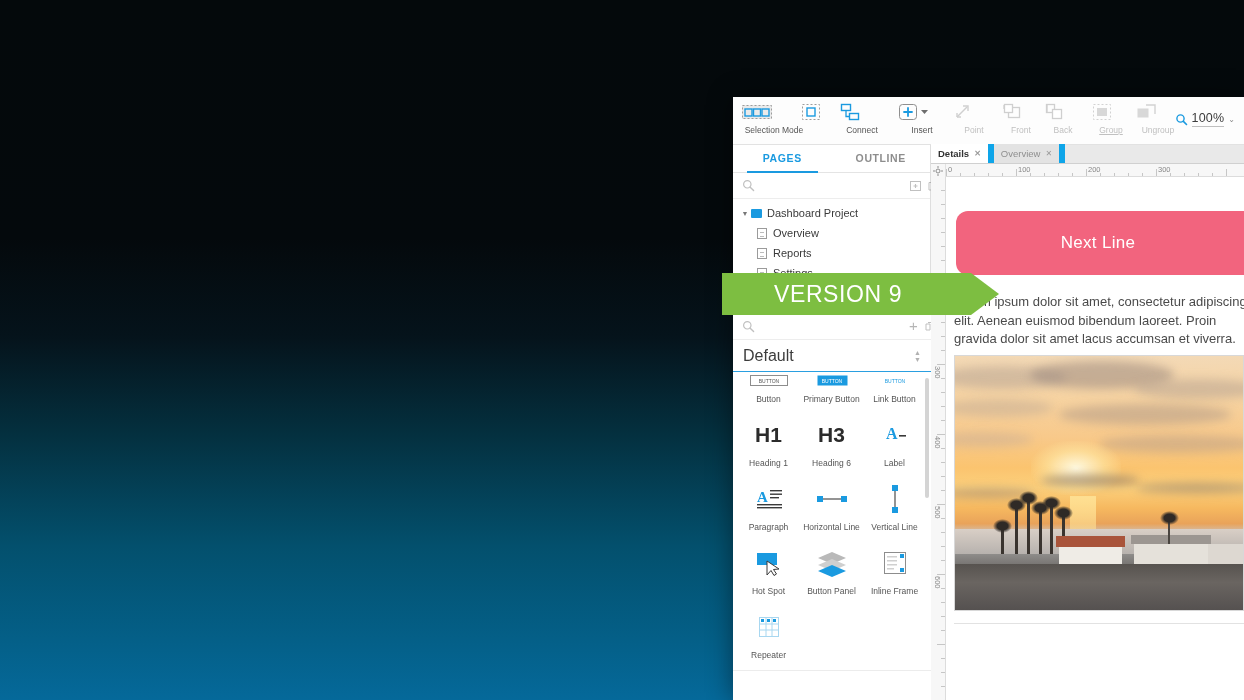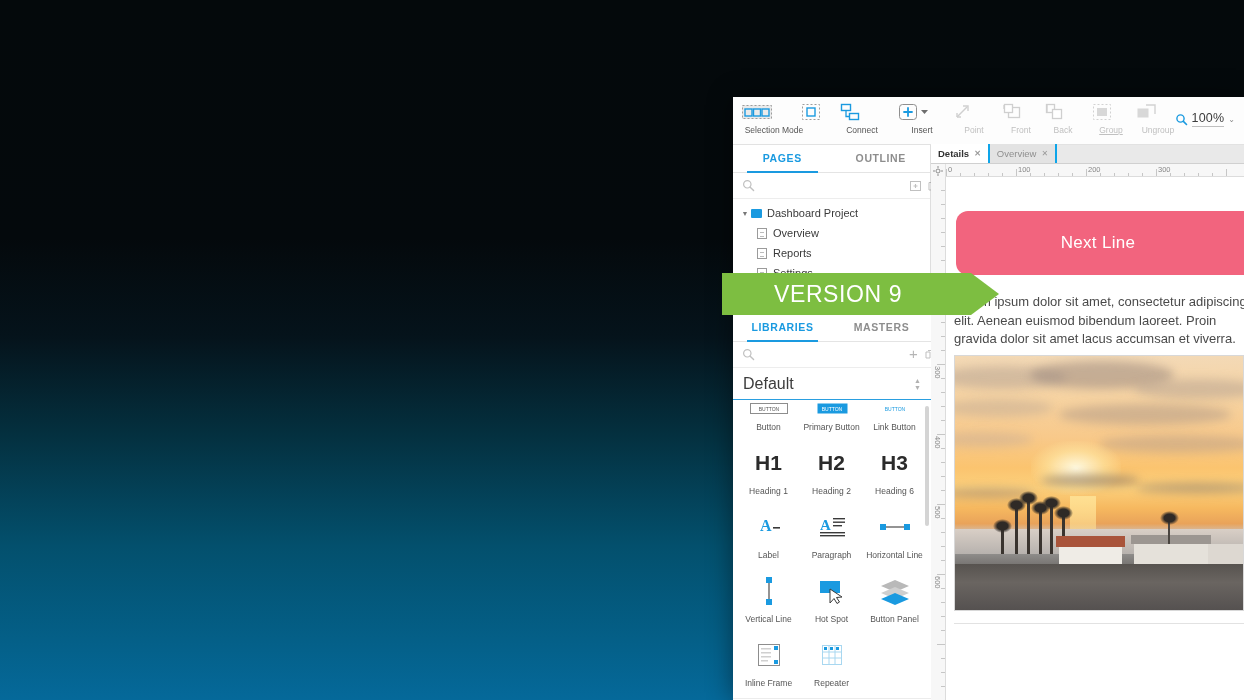--- a/index.html
+++ b/index.html
@@ -125,21 +125,21 @@
     position:absolute; left:198px; top:48px; width:313px; height:555px;
     background:#f4f4f4;
   }
   #canvas-tabs{
     height:19px; background:#e9e9e9; display:flex; align-items:flex-end;
     border-bottom:1px solid #d0d0d0;
   }
   .ctab{
     display:flex; align-items:center; gap:5px; height:19px;
     padding:0 7px; font-size:9.5px; color:#8f8f8f; cursor:default;
-    background:#e3e3e3; border-right:2px solid #0ea5e9;
+    background:#e3e3e3; border-right:6px solid #0ea5e9;
   }
   .ctab.active{ background:#fff; color:#333; font-weight:bold; }
   .ctab .x{ font-size:8px; color:#9a9a9a; }
   #ruler-h{
     position:absolute; left:0; top:19px; width:313px; height:13px;
     background:#f7f7f7; border-bottom:1px solid #dcdcdc;
   }
   #ruler-corner{
     position:absolute; left:0; top:19px; width:15px; height:13px;
     background:#f7f7f7; display:flex;align-items:center;justify-content:center;
@@ -414,24 +414,20 @@
       <div class="tree-row" style="padding-left:6px;">
         <span class="arrow">▶</span>
         <span class="tico">
             <span class="folder-sq"></span>
           </span>
         <span>Research</span>
       </div>
     </div>
 
     <div id="lib-section">
-      <div class="panel-tabs">
-        <div class="panel-tab active">LIBRARIES</div>
-        <div class="panel-tab">MASTERS</div>
-      </div>
 
       <div class="panel-search">
         <span class="mini-icon">
           <svg width="13" height="13" viewBox="0 0 13 13">
             <circle cx="5.3" cy="5.3" r="3.7" fill="none" stroke="#8d8d8d" stroke-width="1.2"></circle>
             <path d="M8.2 8.2 L11.6 11.6" stroke="#8d8d8d" stroke-width="1.4" stroke-linecap="round"></path>
           </svg>
         </span>
         <input class="sp" style="border: none; outline: none; font-size: 11px; background: transparent;" placeholder="">
         <span class="mini-icon" style="font-size:15px;color:#7a7a7a;line-height:12px;text-align:center;">+</span>
@@ -481,24 +477,20 @@
               <svg width="42" height="14" viewBox="0 0 42 14">
                 <text x="21" y="9" font-size="5" text-anchor="middle" fill="#1a9ae0" font-family="Liberation Sans">BUTTON</text>
               </svg>
             </span>
             <span class="wlbl">Link Button</span>
           </div>
 
           <div class="widget">
             <span class="wico" style="font-size:21px;font-weight:bold;color:#2b2b2b;">H1</span>
             <span class="wlbl">Heading 1</span>
-          </div>
-          <div class="widget">
-            <span class="wico" style="font-size:21px;font-weight:bold;color:#2b2b2b;">H2</span>
-            <span class="wlbl">Heading 2</span>
           </div>
           <div class="widget">
             <span class="wico" style="font-size:21px;font-weight:bold;color:#2b2b2b;">H3</span>
             <span class="wlbl">Heading 6</span>
           </div>
 
           <div class="widget">
             <span class="wico">
               <svg width="30" height="26" viewBox="0 0 30 26">
                 <text x="6" y="17" font-size="16" fill="#1a9ae0" font-family="Liberation Serif" font-weight="bold">A</text>

